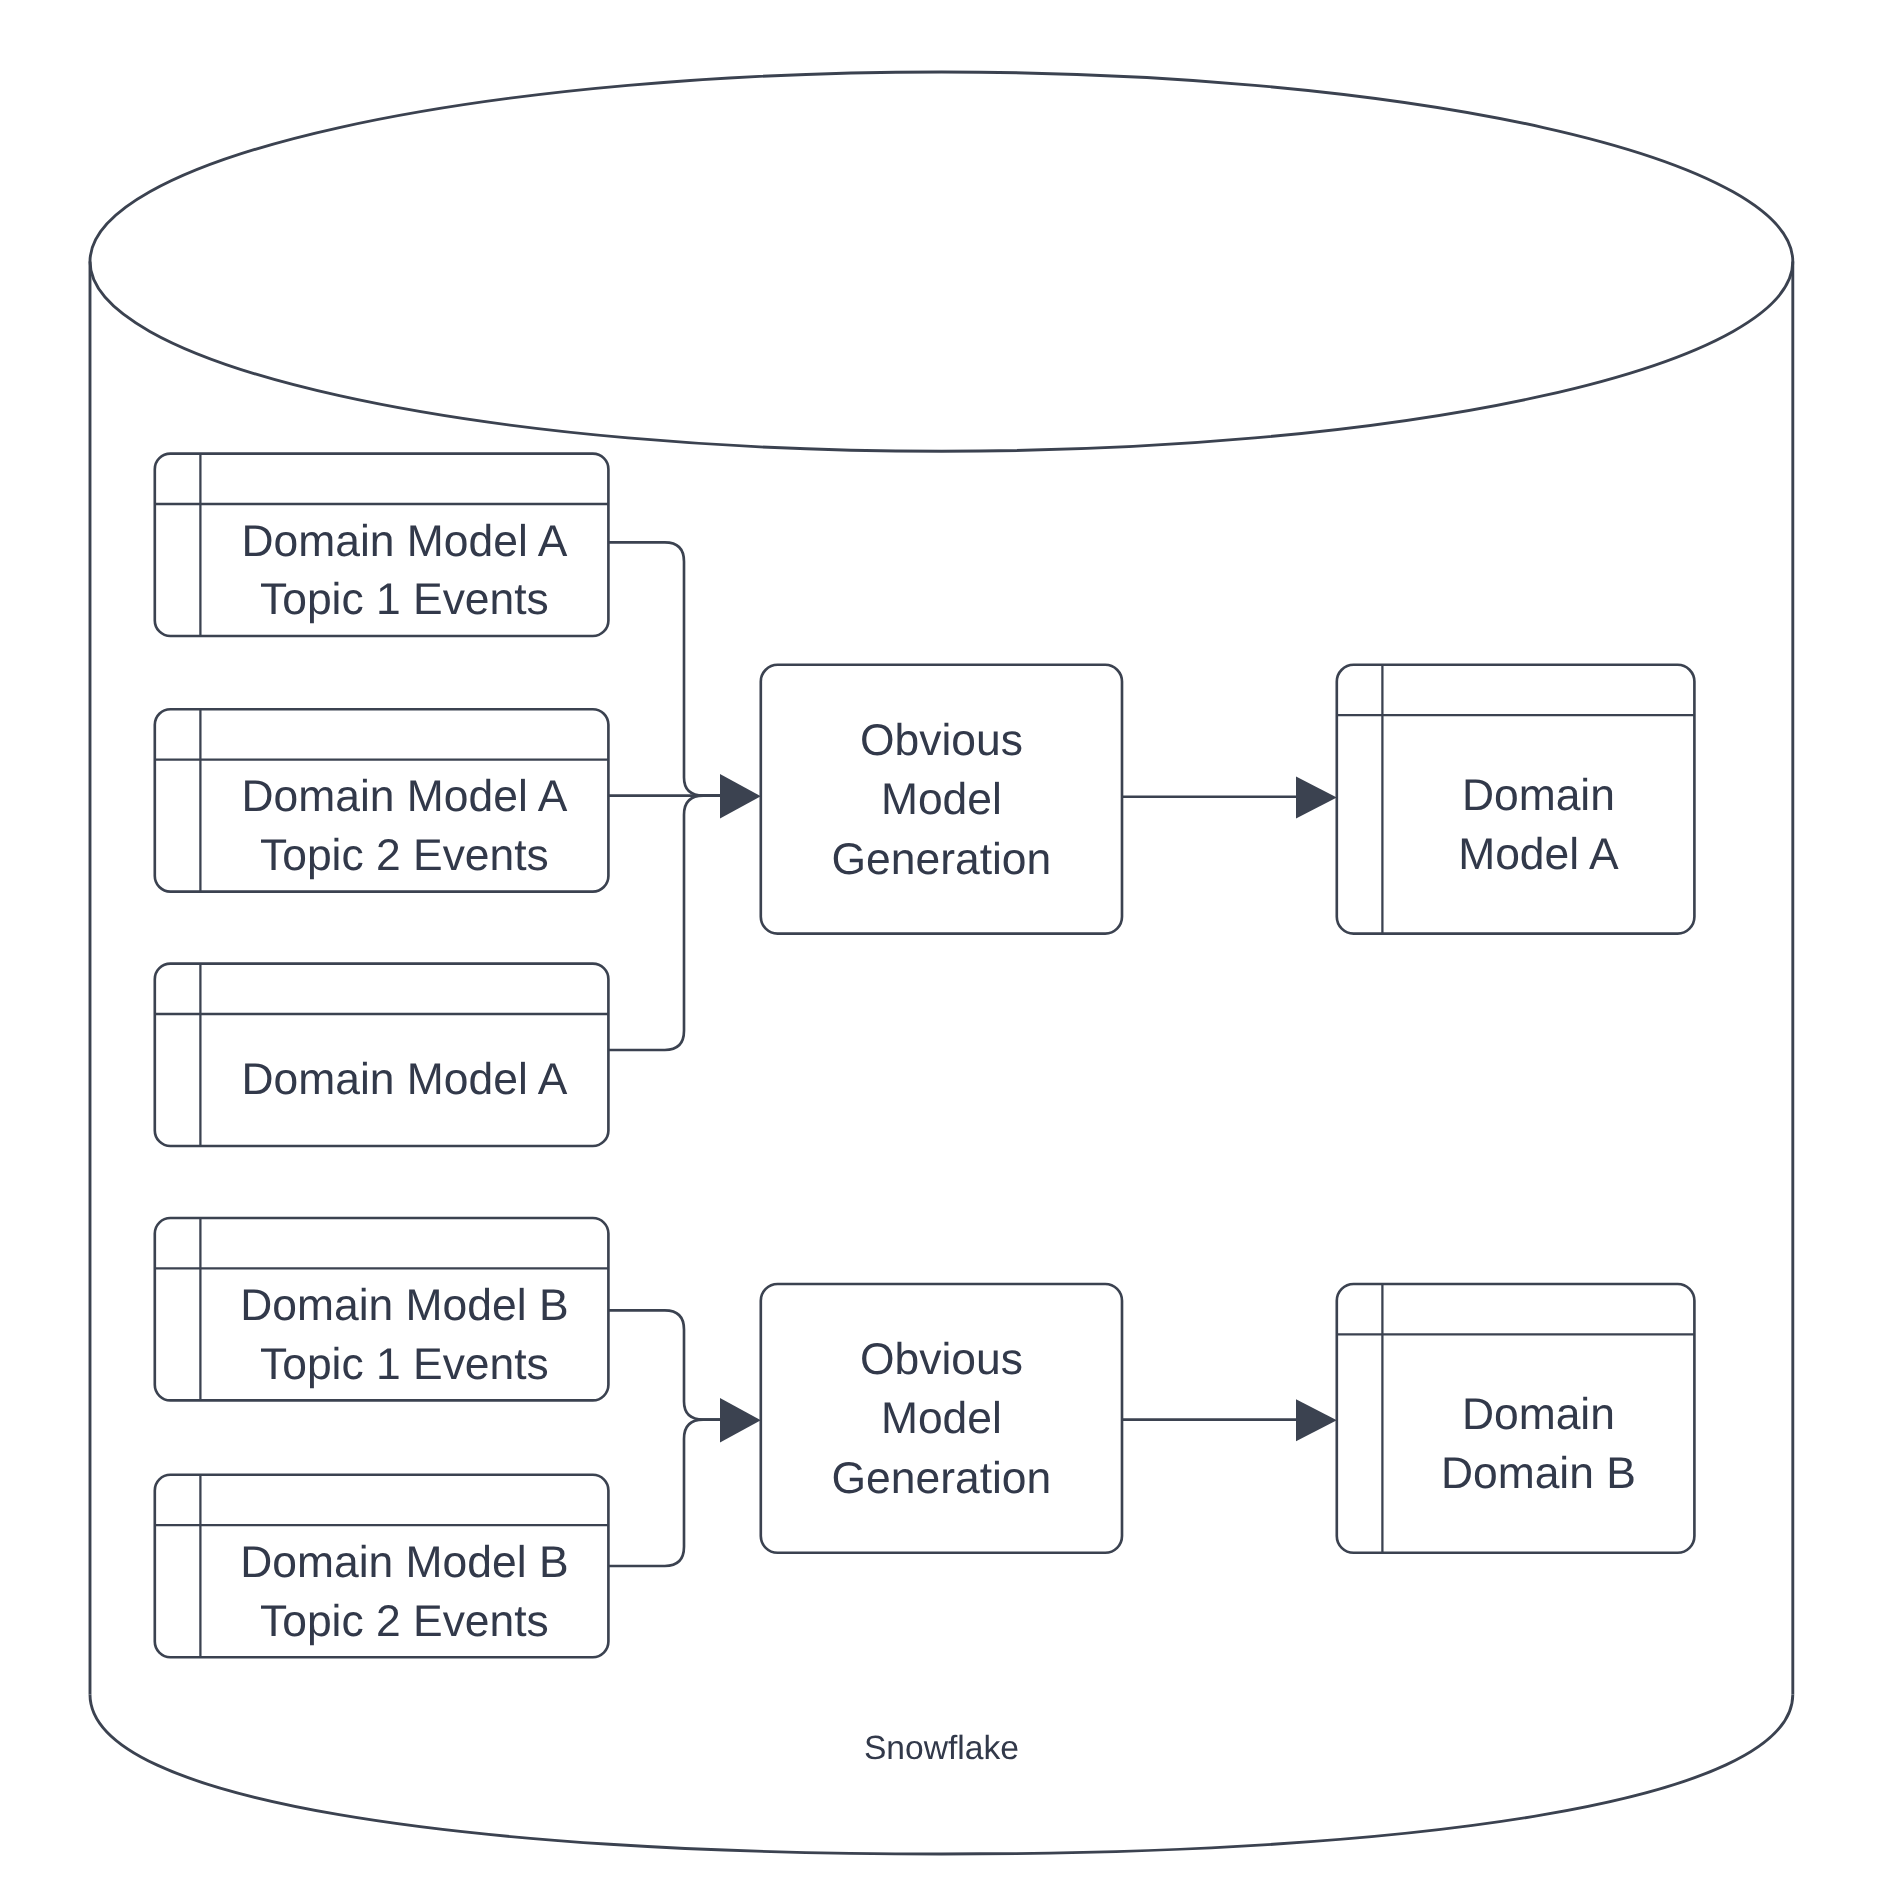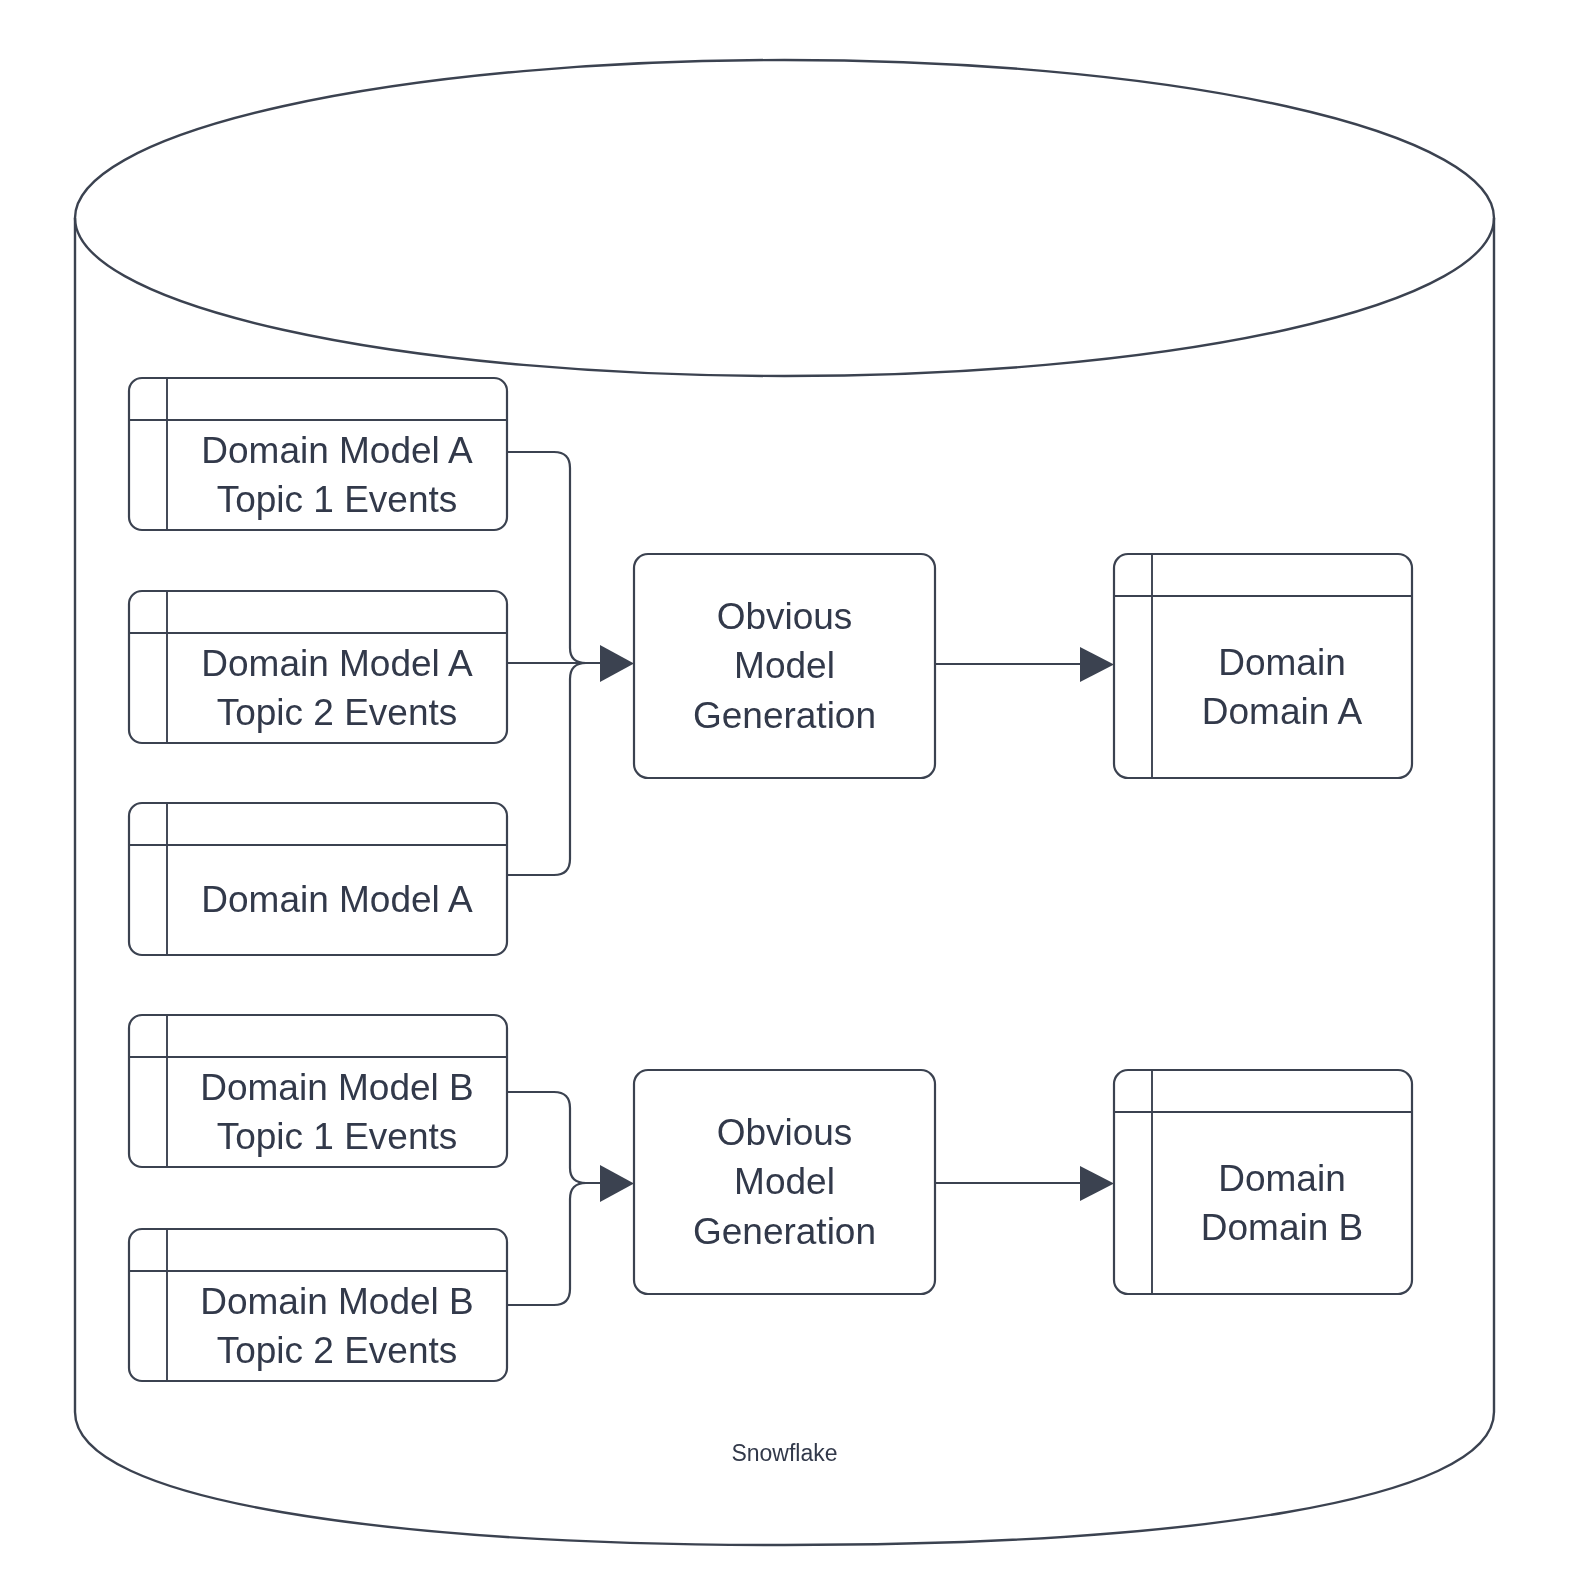--- a/index.html
+++ b/index.html
@@ -62,21 +62,21 @@
     font-size: 37px;
     line-height: 1.33;
     white-space: nowrap;
     pointer-events: none;
   }
   .node-label span { display: block; }
   .cyl-caption {
     position: absolute;
     color: #32394a;
     font-family: "Liberation Sans", sans-serif;
-    font-size: 23px;
+    font-size: 28px;
     line-height: 1.2;
     text-align: center;
     white-space: nowrap;
   }
 </style>
 </head>
 <body>
 
 <div id="canvas">
 
@@ -200,21 +200,21 @@
   </div>
 
   <div class="node-label" style="left:634px; top:1070px; width:301px; height:224px;">
     <span>Obvious</span>
     <span>Model</span>
     <span>Generation</span>
   </div>
 
   <div class="node-label" style="left:1152px; top:596px; width:260px; height:182px;">
     <span>Domain</span>
-    <span>Domain A</span>
+    <span>Model A</span>
   </div>
 
   <div class="node-label" style="left:1152px; top:1112px; width:260px; height:182px;">
     <span>Domain</span>
     <span>Domain B</span>
   </div>
 
   <div class="cyl-caption" style="left:0px; top:1440px; width:1569px;">Snowflake</div>
 
 </div>

